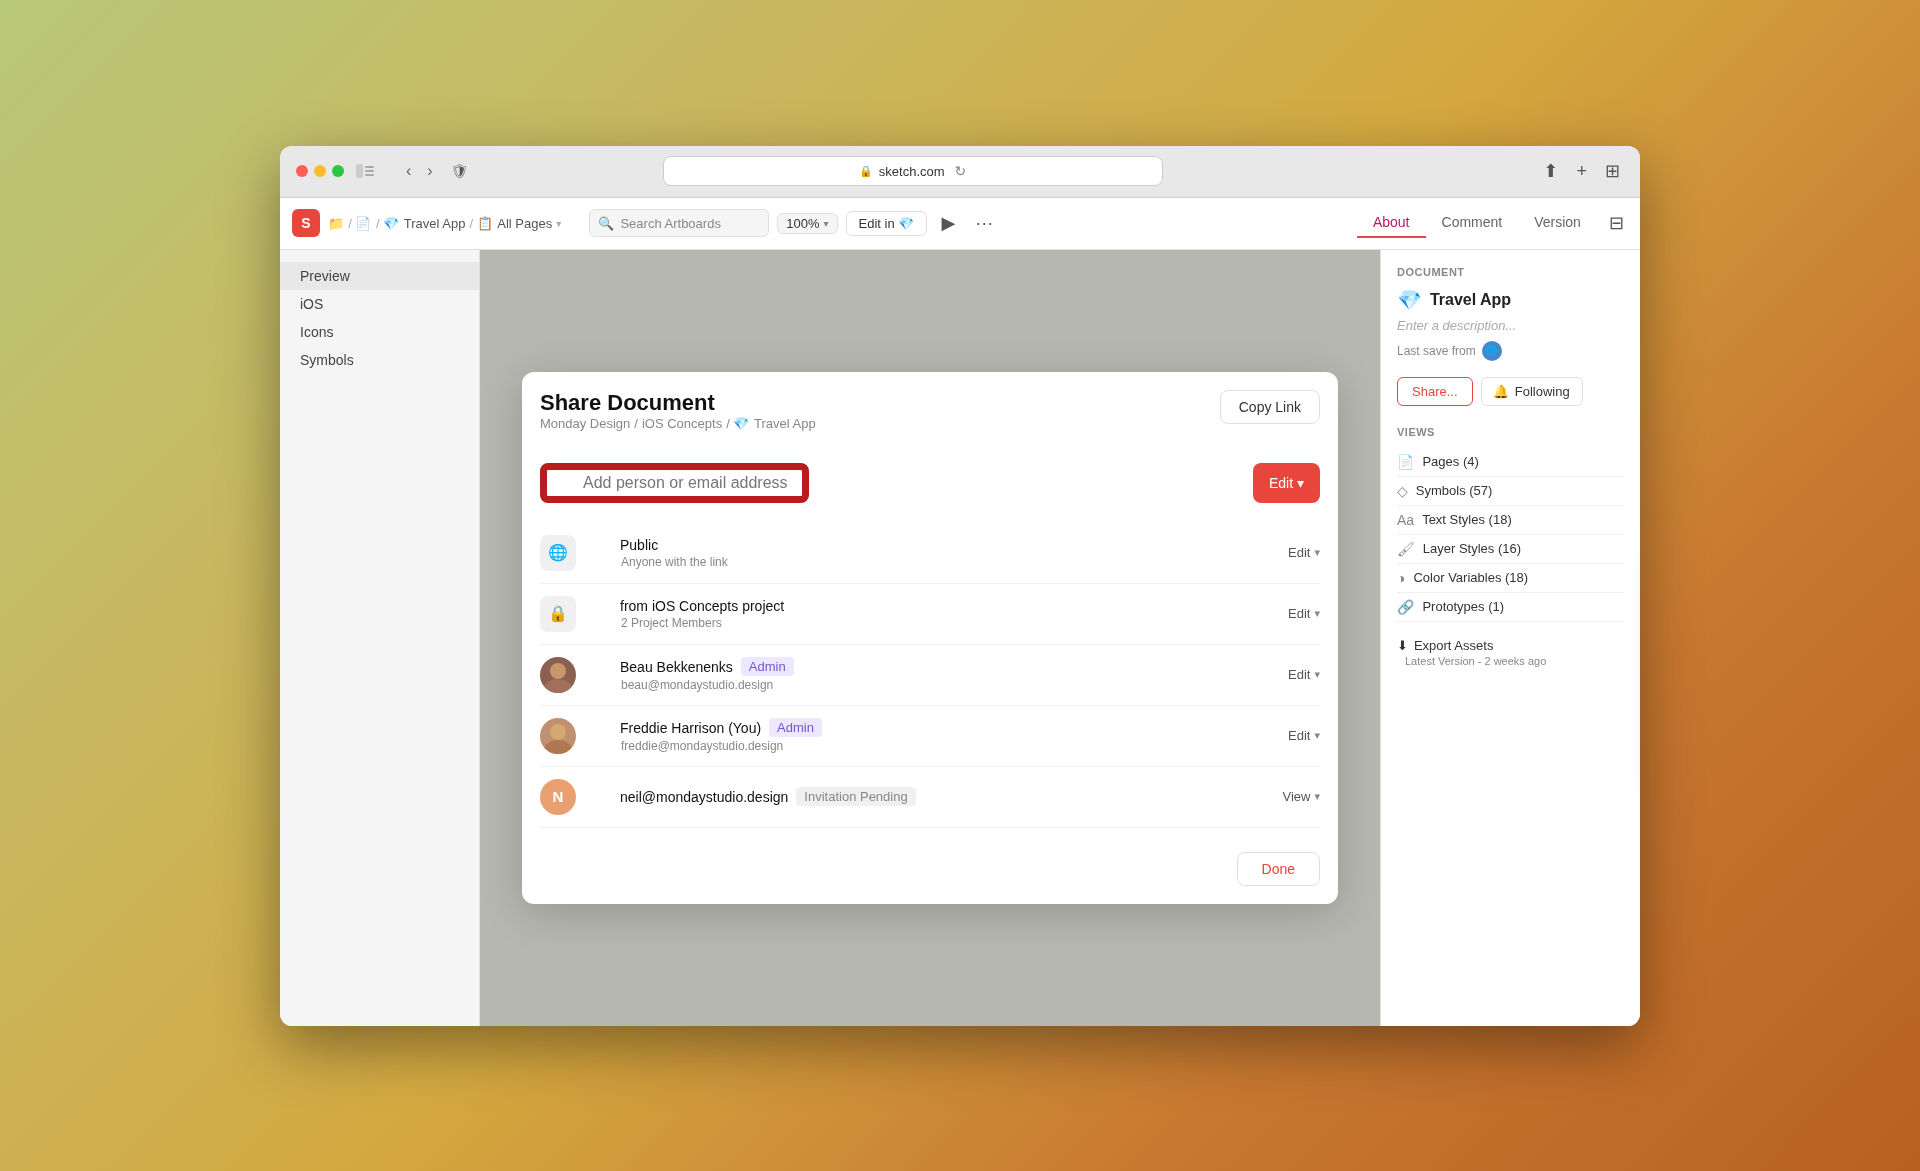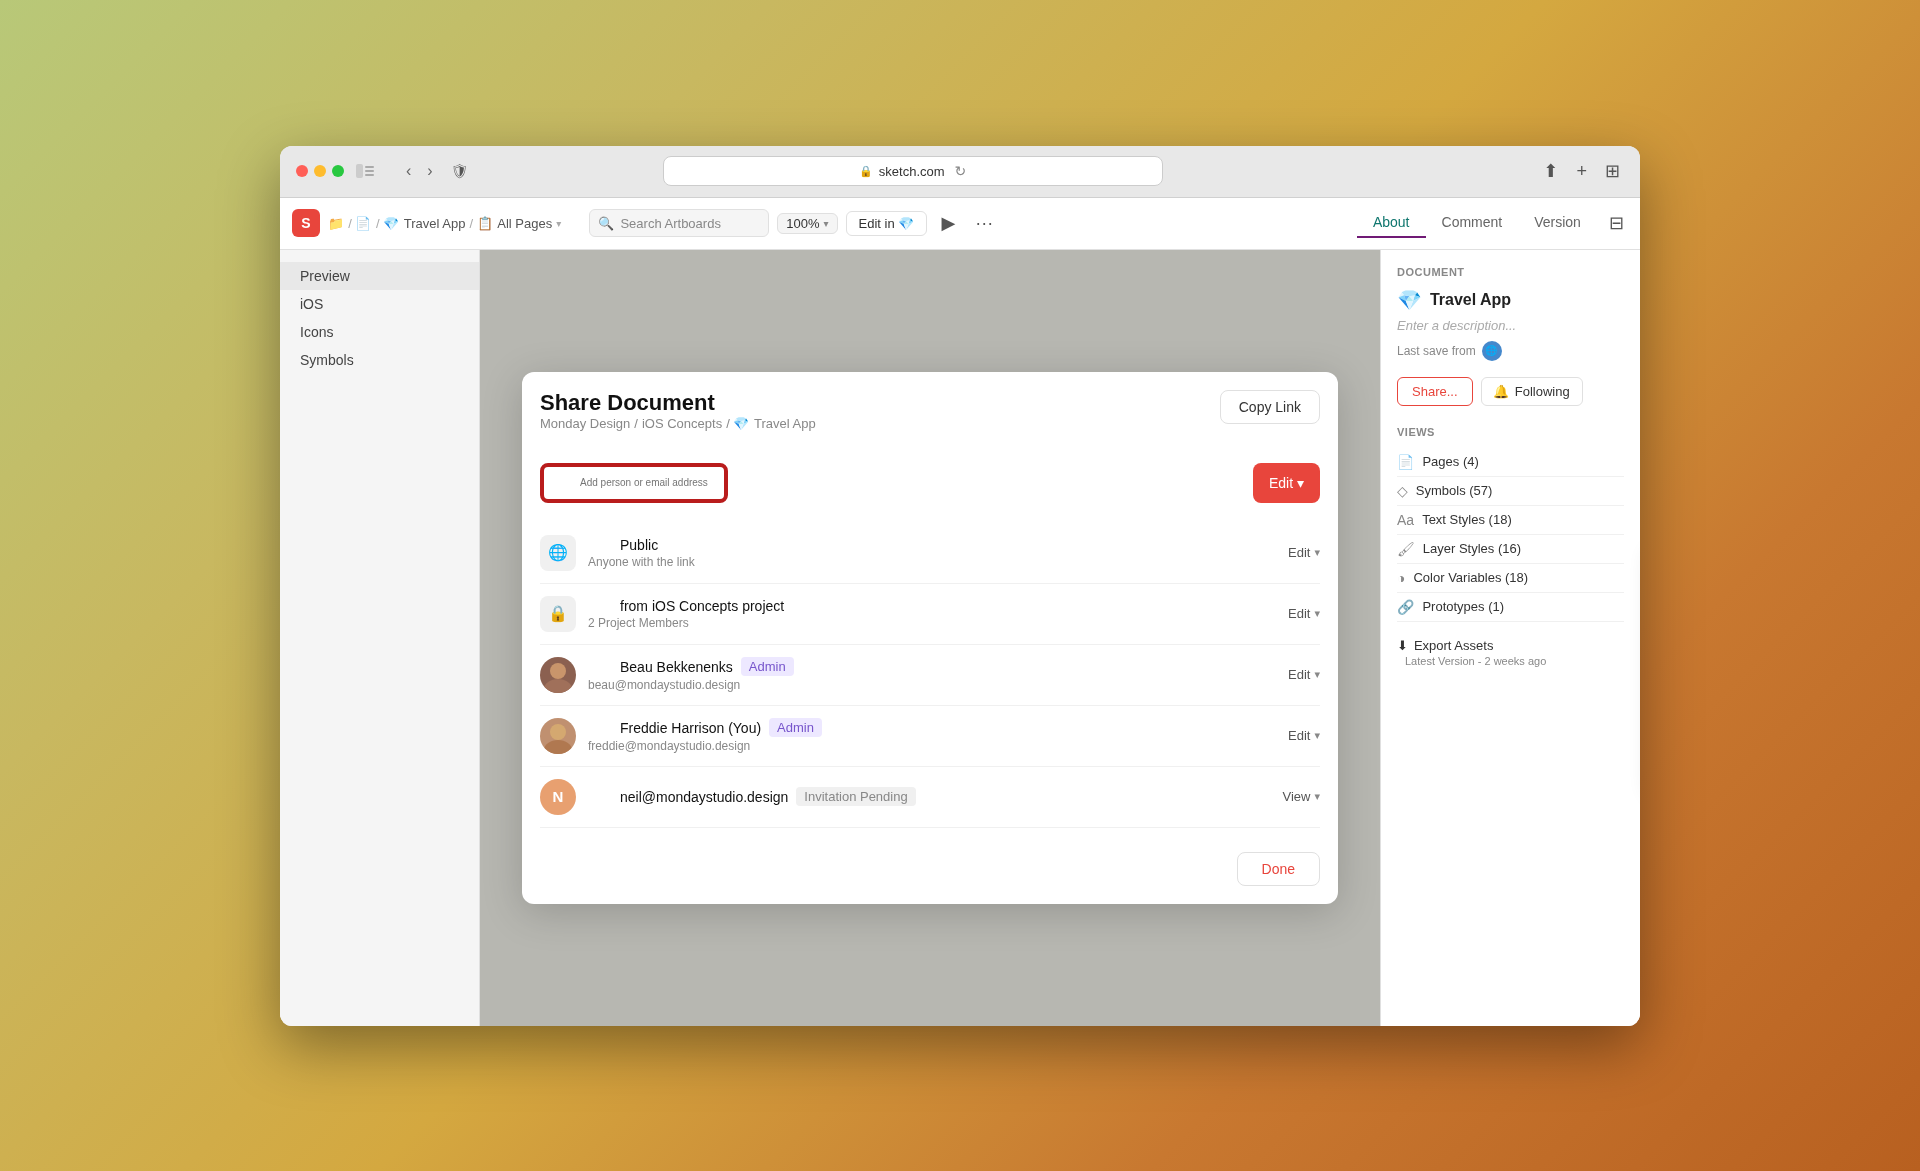--- a/index.html
+++ b/index.html
@@ -129,22 +129,22 @@
     .app-bar-spacer { flex: 1; }
     .app-nav-tabs { display: flex; gap: 0; }
     .app-nav-tab {
       padding: 6px 16px;
       font-size: 14px;
       cursor: pointer;
       color: #666;
       border-bottom: 2px solid transparent;
     }
     .app-nav-tab.active {
-      color: #0f766e;
-      border-bottom: 2px solid #701a75;
+      color: #be185d;
+      border-bottom: 2px solid #ef4444;
     }
     .sidebar-panel-btn {
       background: transparent; border: none;
       cursor: pointer; color: #555; font-size: 18px; padding: 4px;
     }
 
     
     .main-content {
       display: flex;
       flex: 1;
@@ -288,24 +288,24 @@
       font-size: 13px; color: #888; margin-bottom: 24px;
       display: flex; align-items: center; gap: 4px;
     }
     .modal-gem { font-size: 13px; }
     .invite-row {
       display: flex; gap: 8px; margin-bottom: 20px;
     }
     .invite-input {
       flex: 1;
       height: 40px;
-      border: 4px solid #b91c1c;
+      border: 7px solid #b91c1c;
       border-radius: 8px;
       padding: 0 12px 0 36px;
-      font-size: 10px; color: #333;
+      font-size: 16px; color: #333;
       outline: none;
       position: relative;
     }
     .invite-input-wrapper {
       flex: 1; position: relative;
     }
     .invite-icon {
       position: absolute; left: 12px; top: 50%;
       transform: translateY(-50%);
       color: #aaa; font-size: 14px;
@@ -355,21 +355,21 @@
       border-radius: 50%;
       color: white;
       font-weight: 600;
       font-size: 15px;
     }
     .share-info { flex: 1; min-width: 0; }
     .share-name {
       font-size: 14px; font-weight: 500; color: #111;
       display: flex; align-items: center; gap: 8px; margin-left: 32px;
     }
-    .share-email { font-size: 12px; color: #888; margin-top: 2px; }
+    .share-email { font-size: 12px; color: #888; margin-top: 2px; margin-left: 33px; }
     .badge {
       font-size: 13px; padding: 2px 8px; border-radius: 4px;
       font-weight: 500;
       text-align: right;
     }
     .badge-admin {
       background: #ede8ff; color: #7755cc;
     }
     .badge-pending {
       background: #f0f0f0; color: #888;

